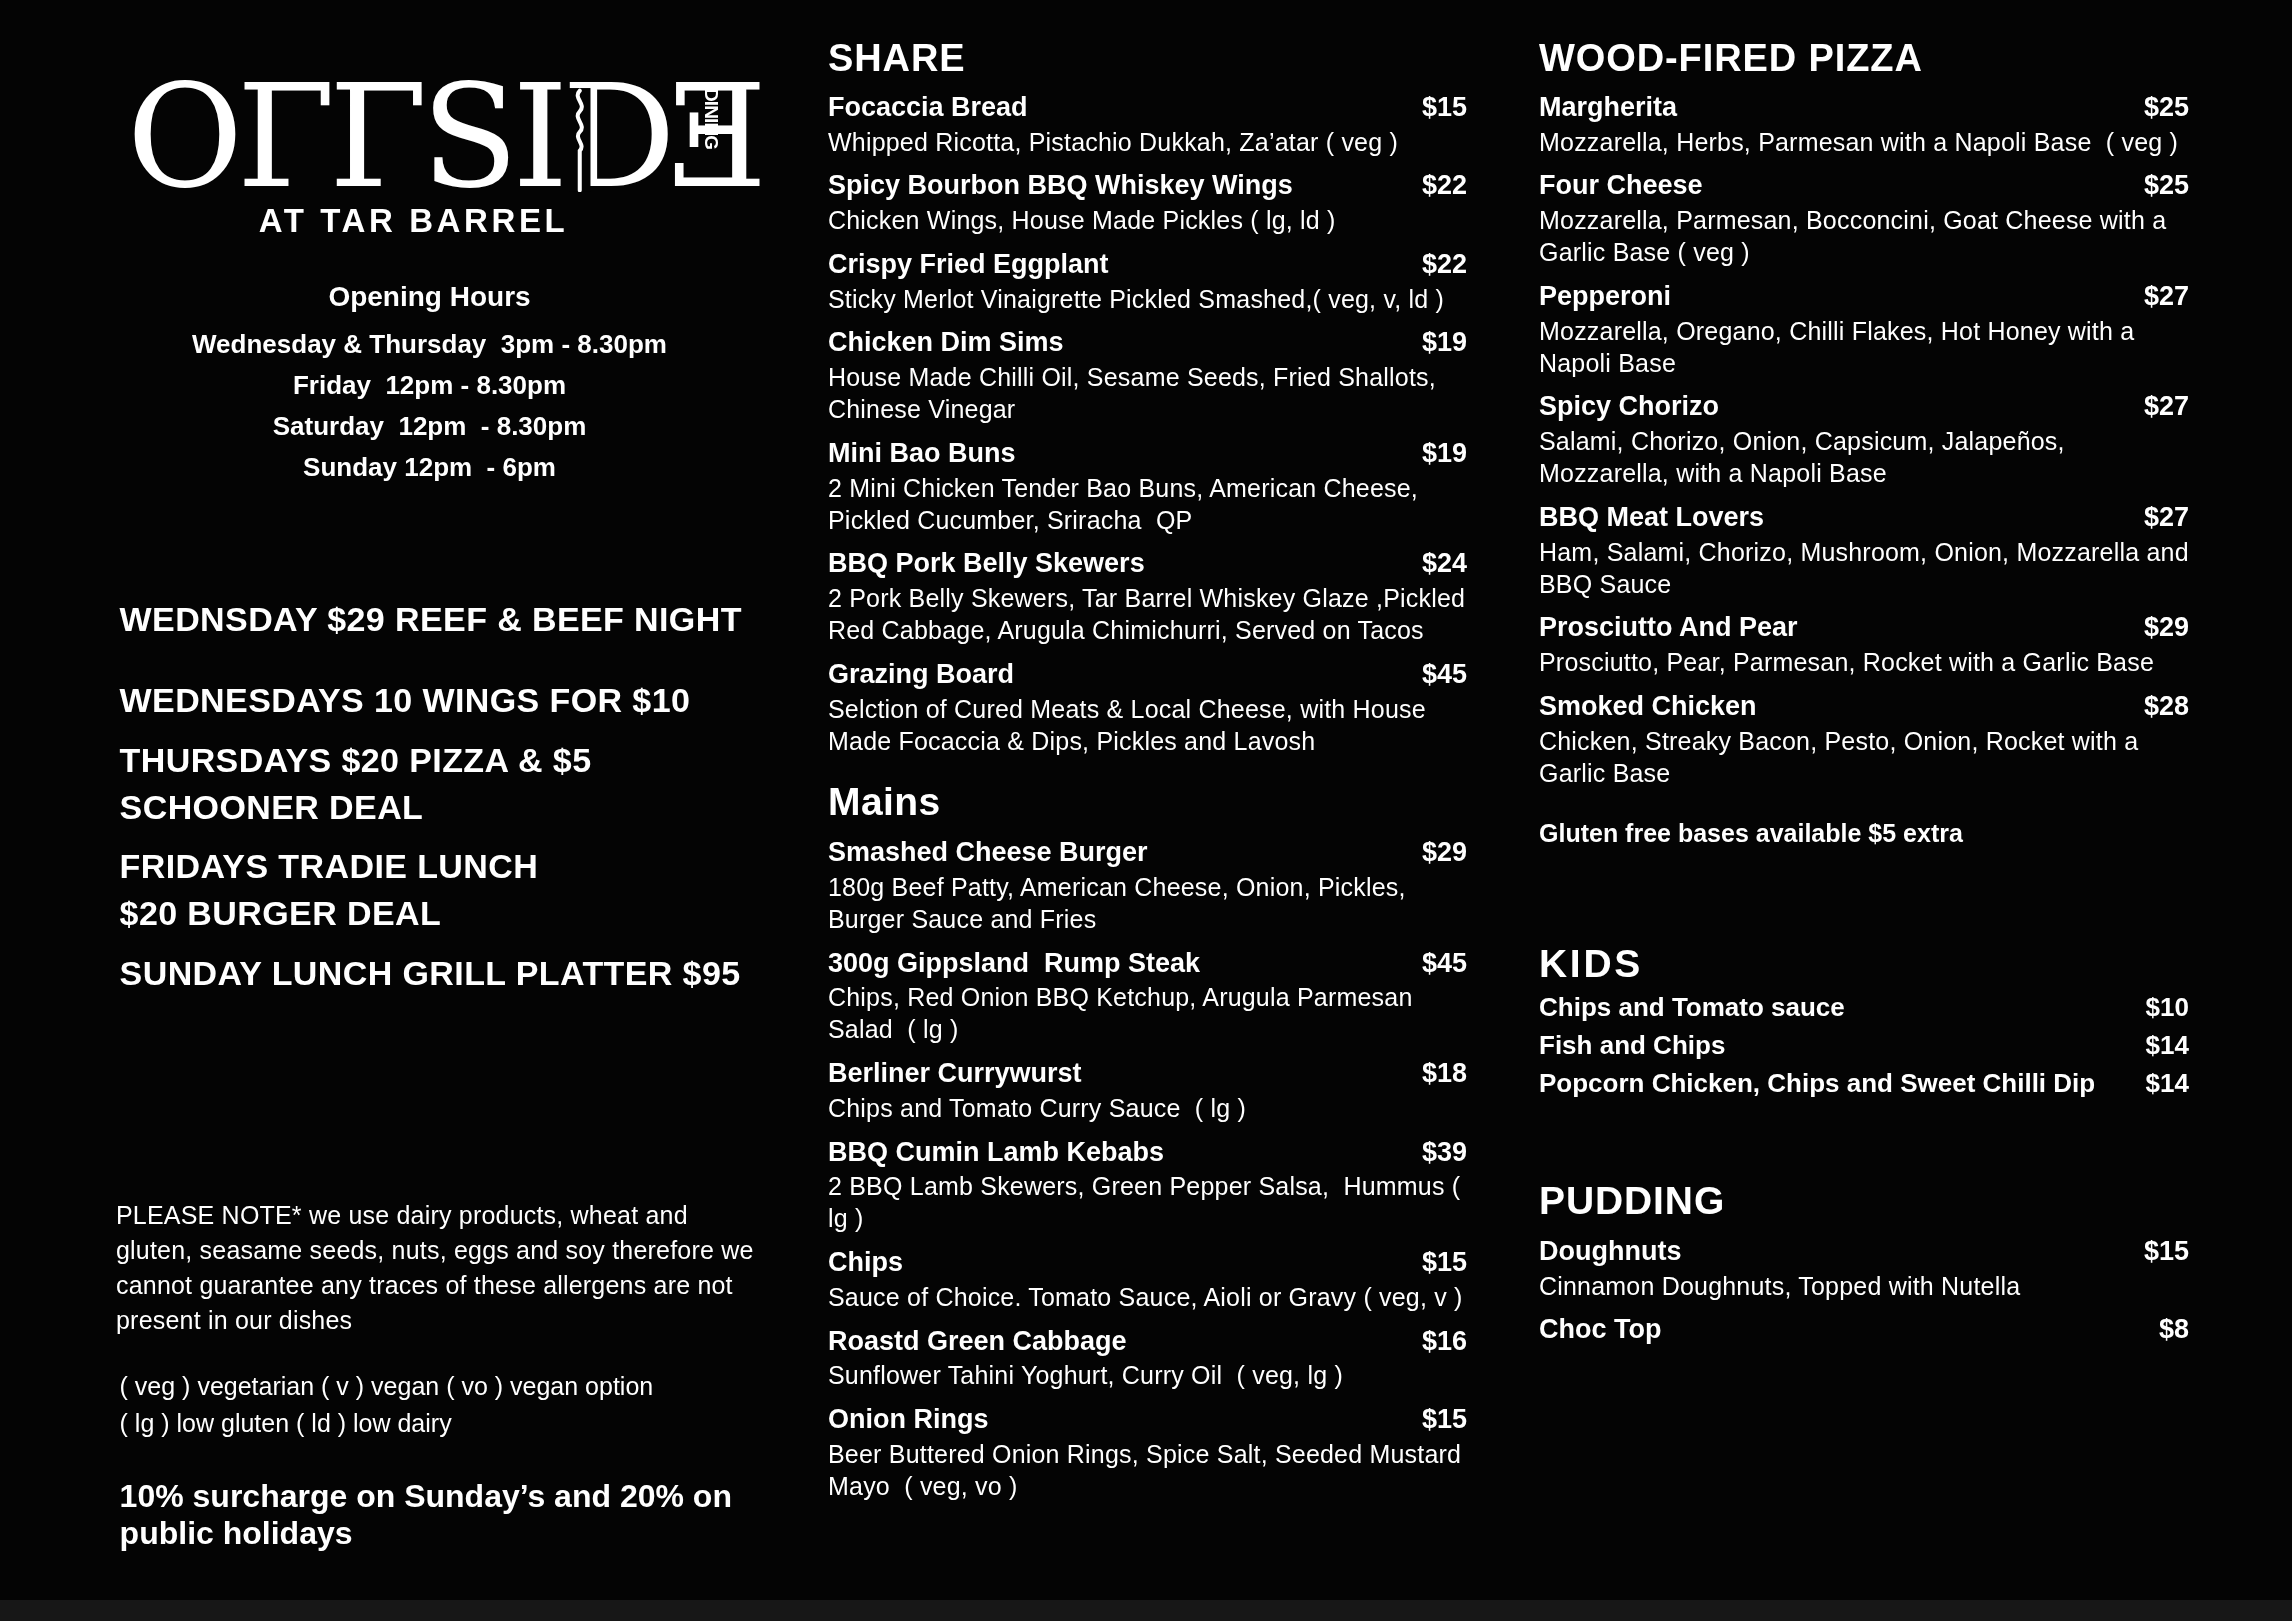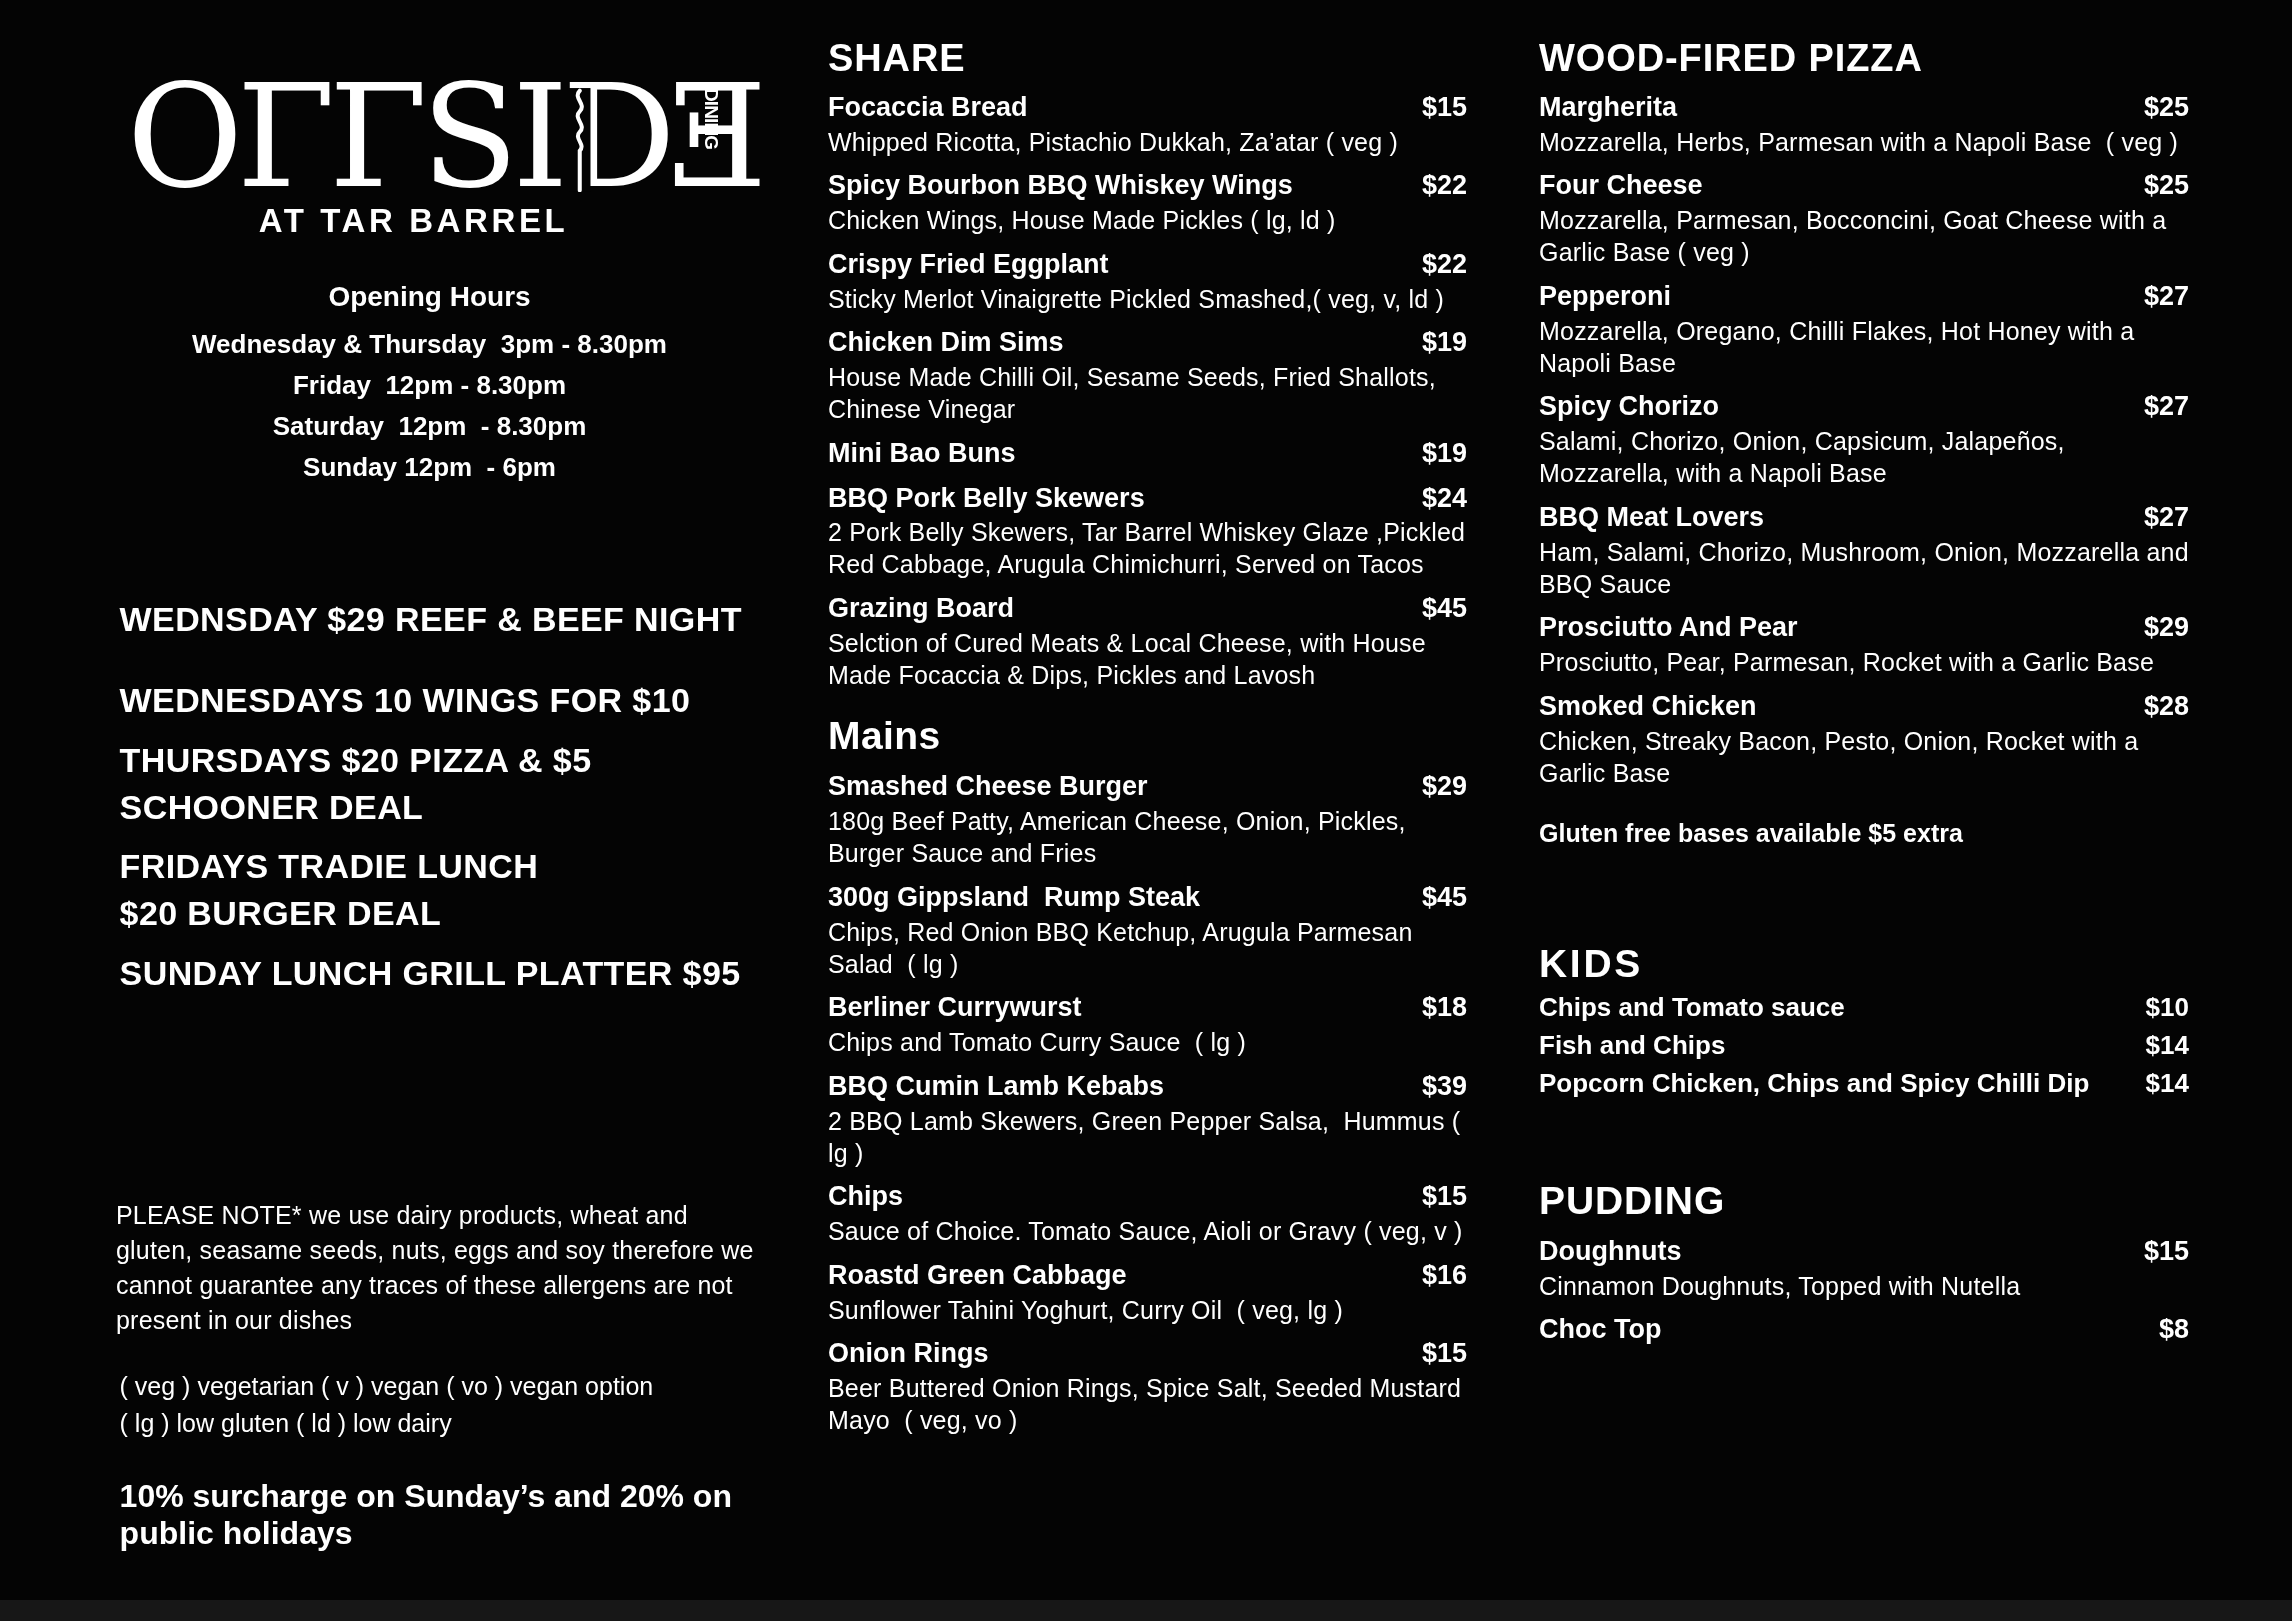--- a/index.html
+++ b/index.html
@@ -146,20 +146,21 @@
         <span class="nm">Chicken Dim Sims</span>
         <span class="pr">$19</span>
       </div>
       <div class="ds">House Made Chilli Oil, Sesame Seeds, Fried Shallots, Chinese Vinegar</div>
     </div>
     <div class="item">
       <div class="row">
         <span class="nm">Mini Bao Buns</span>
         <span class="pr">$19</span>
       </div>
+      <div class="ds">2 Mini Chicken Tender Bao Buns, American Cheese, Pickled Cucumber, Sriracha  QP</div>
     </div>
     <div class="item">
       <div class="row">
         <span class="nm">BBQ Pork Belly Skewers</span>
         <span class="pr">$24</span>
       </div>
       <div class="ds">2 Pork Belly Skewers, Tar Barrel Whiskey Glaze ,Pickled Red Cabbage, Arugula Chimichurri, Served on Tacos</div>
     </div>
     <div class="item">
       <div class="row">
@@ -289,21 +290,21 @@
       </div>
     </div>
     <div class="item kids-item">
       <div class="row">
         <span class="nm">Fish and Chips</span>
         <span class="pr">$14</span>
       </div>
     </div>
     <div class="item kids-item">
       <div class="row">
-        <span class="nm">Popcorn Chicken, Chips and Spicy Chilli Dip</span>
+        <span class="nm">Popcorn Chicken, Chips and Sweet Chilli Dip</span>
         <span class="pr">$14</span>
       </div>
     </div>
 
     <h2 class="sec-h pudding">PUDDING</h2>
 
     <div class="item">
       <div class="row">
         <span class="nm">Doughnuts</span>
         <span class="pr">$15</span>

